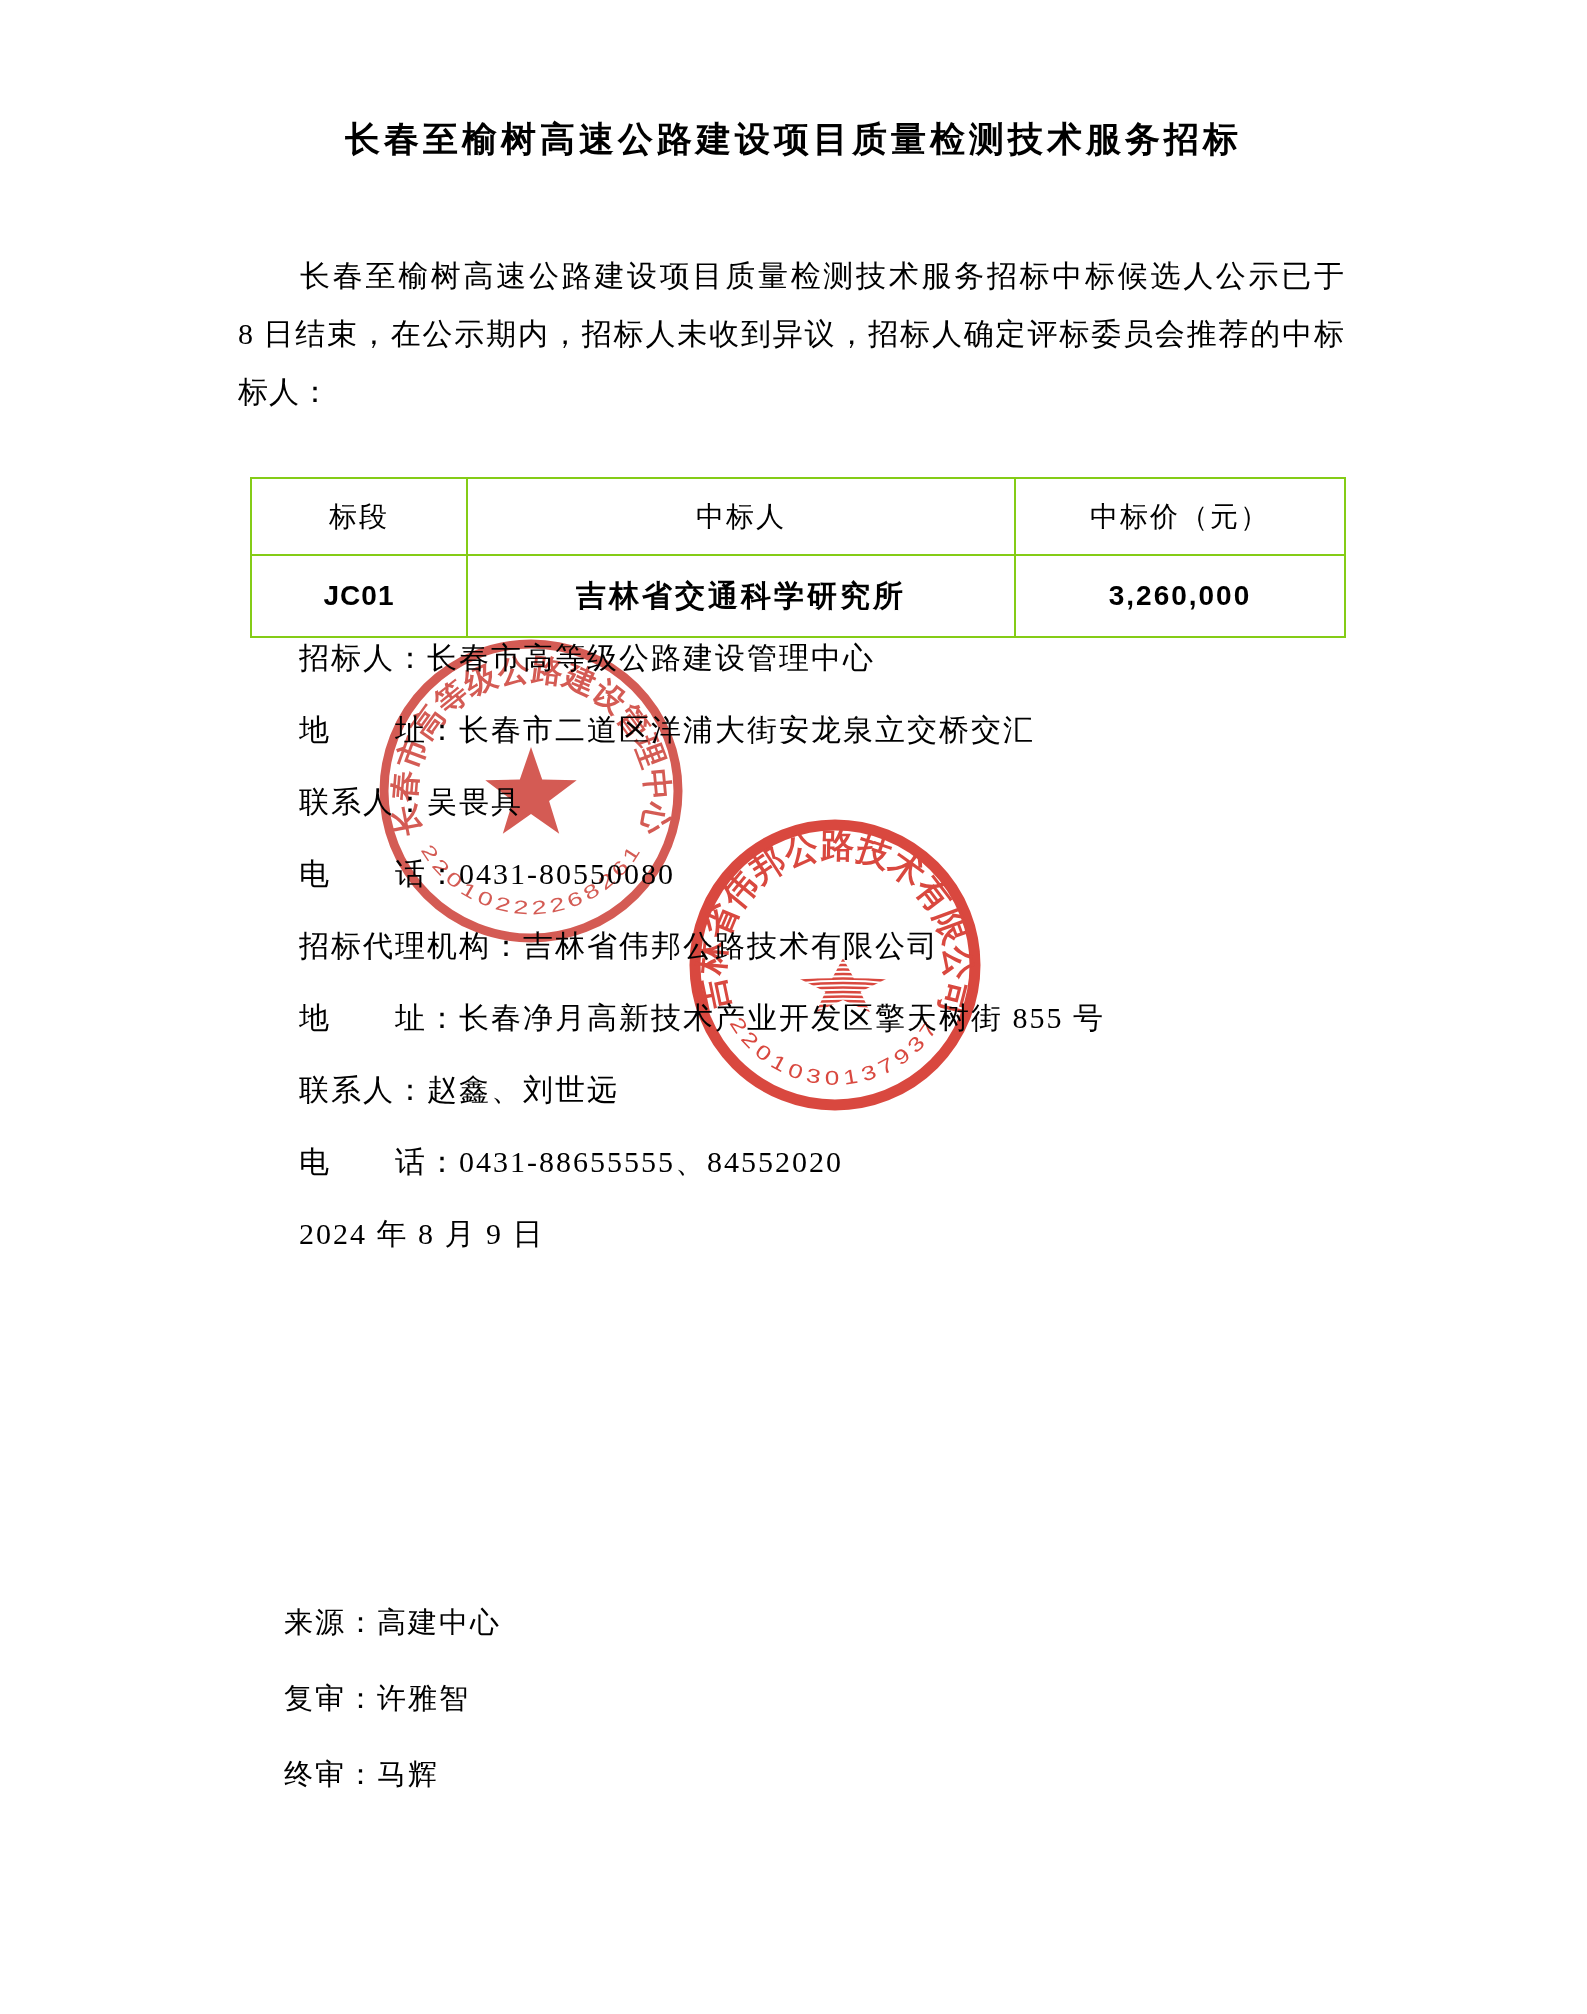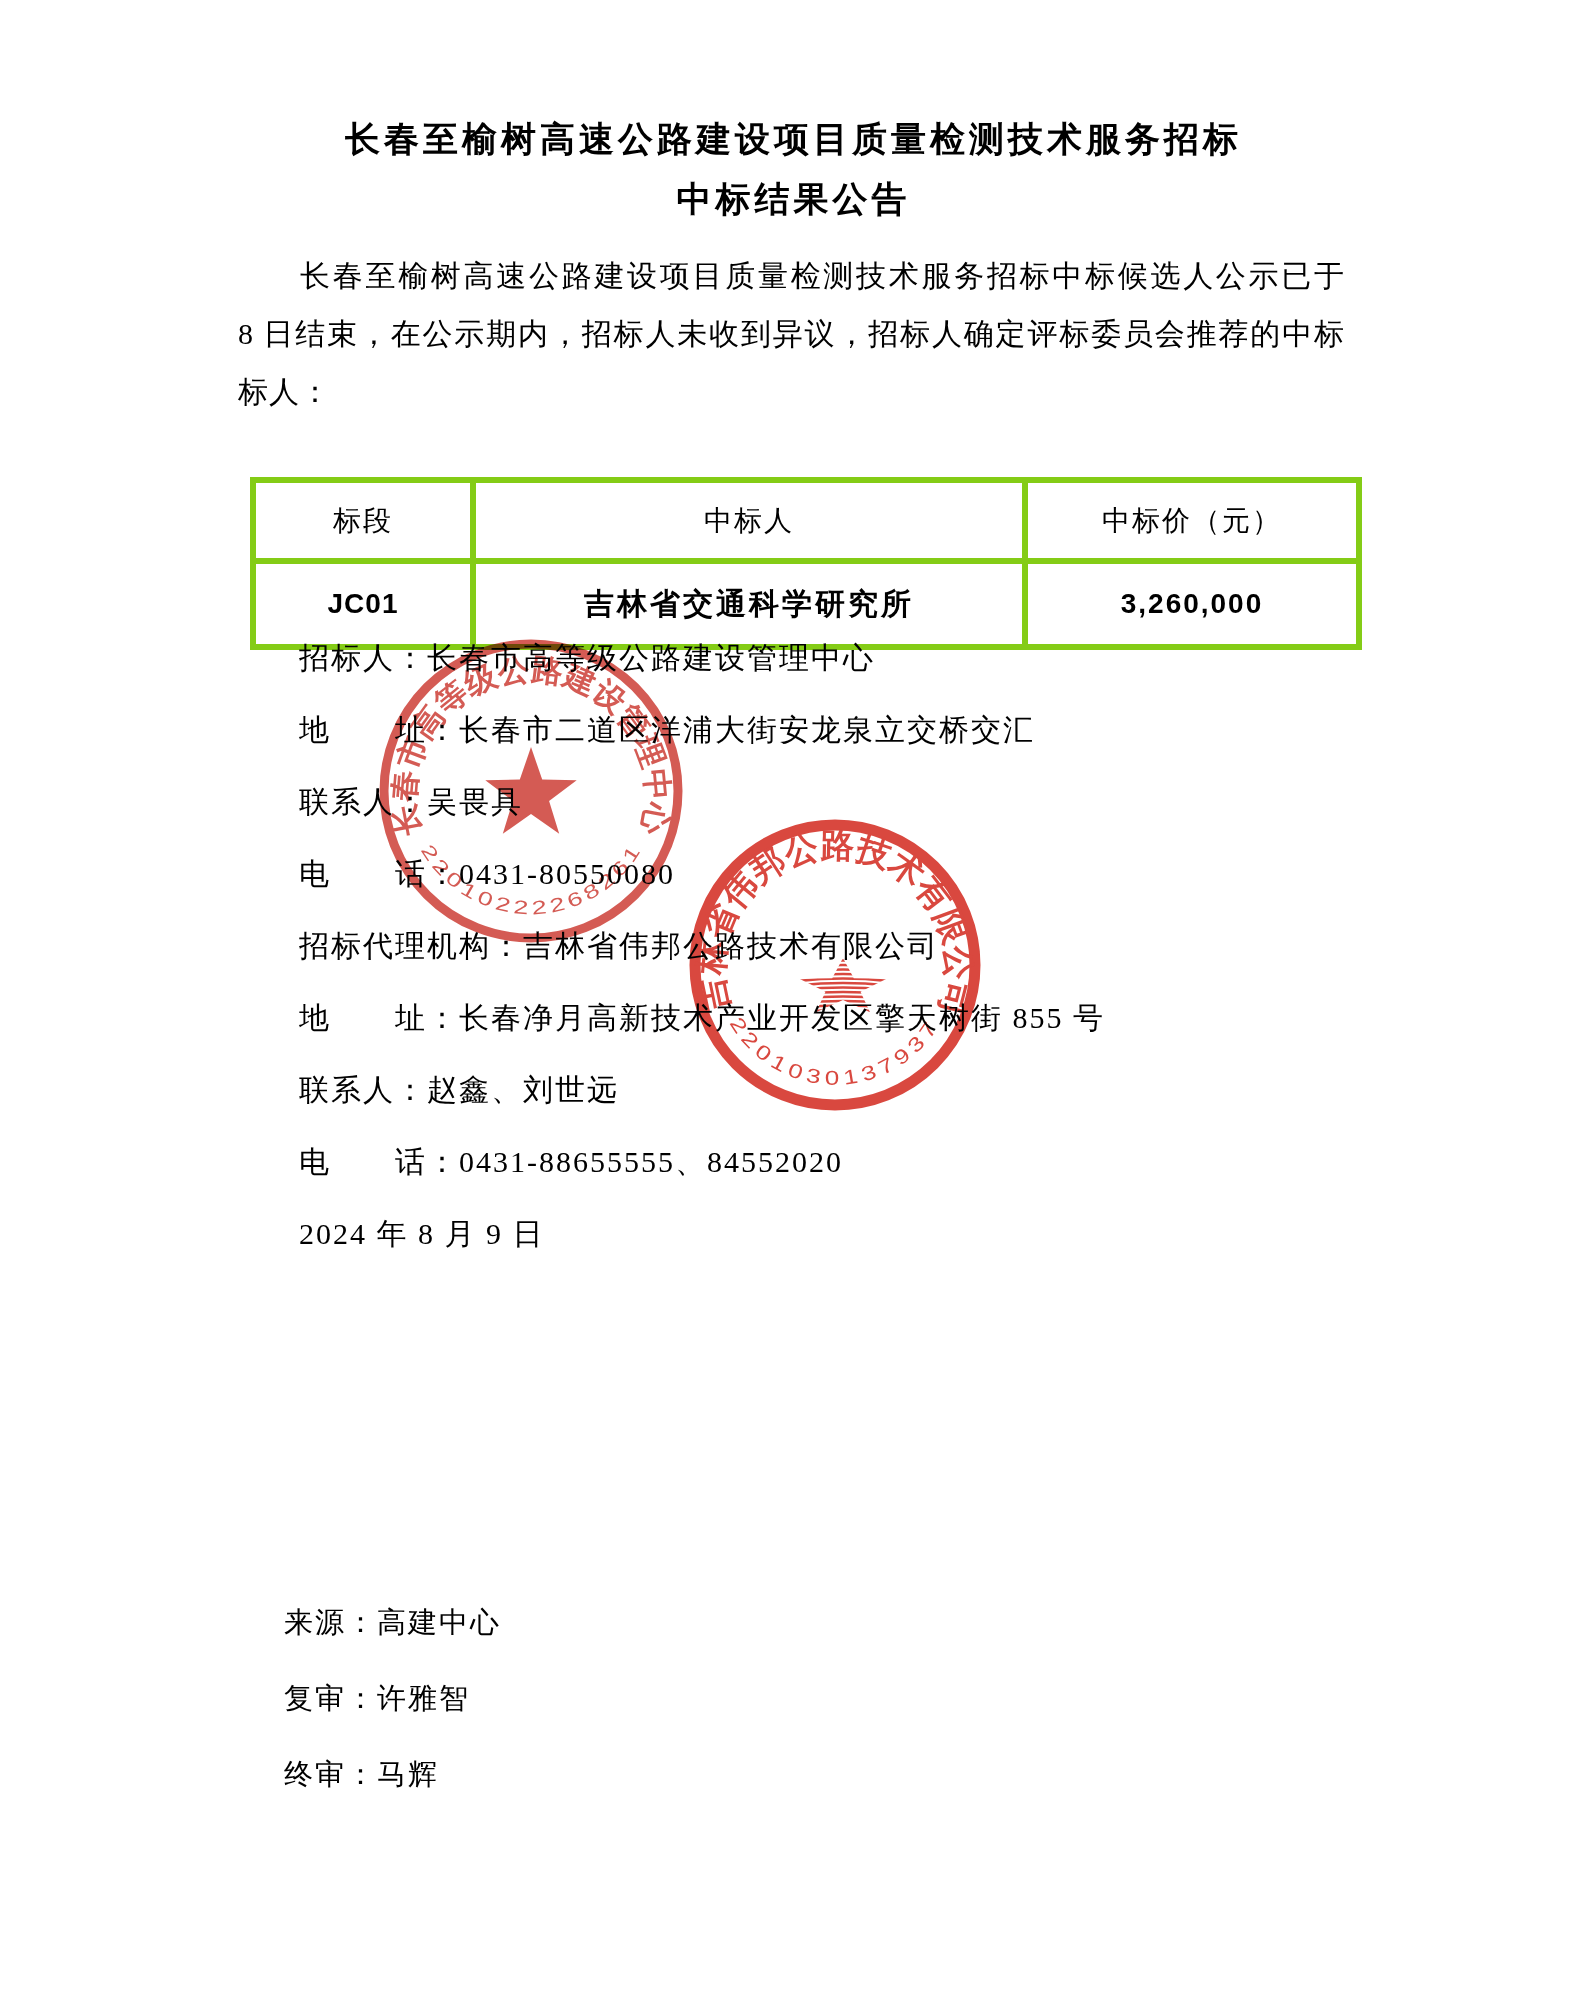--- a/index.html
+++ b/index.html
@@ -25,21 +25,21 @@
   .para{position:absolute;left:238px;top:247px;width:1107px;font-size:30px;letter-spacing:1px;color:#000;}
   .pline{height:58px;line-height:58px;white-space:nowrap;}
   .pjust{text-align:justify;text-align-last:justify;white-space:normal;overflow:hidden;}
   .pindent{padding-left:62px;}
   
   .bid-table{
     position:absolute;left:250px;top:477px;width:1088px;
     border-collapse:collapse;table-layout:fixed;
   }
   .bid-table td,.bid-table th{
-    border:6px solid #84cc16;text-align:center;vertical-align:middle;
+    border:2px solid #84cc16;text-align:center;vertical-align:middle;
     padding:0;color:#000;
   }
   .col-section{width:214px;}
   .col-winner{width:546px;}
   .col-price{width:328px;}
   .thead th{height:75px;font-weight:normal;font-size:28px;letter-spacing:2px;}
   .trow td{height:80px;font-family:"Liberation Sans","DejaVu Sans",sans-serif;font-weight:bold;}
   .cell-section{font-size:28px;letter-spacing:1px;}
   .cell-winner{font-size:30px;letter-spacing:3px;}
   .cell-price{font-size:28px;letter-spacing:2px;}
@@ -53,21 +53,20 @@
   .stamp{position:absolute;mix-blend-mode:multiply;}
   .stamp1{left:371px;top:631px;opacity:.8;}
   .stamp2{left:682px;top:812px;opacity:.9;}
 </style>
 </head>
 <body>
 
 <div class="page">
 
   <div class="title title1">长春至榆树高速公路建设项目质量检测技术服务招标</div>
-  <div class="title title2">中标结果公告</div>
 
   <div class="para">
     <div class="pline pjust pindent">长春至榆树高速公路建设项目质量检测技术服务招标中标候选人公示已于 2024 年 8 月</div>
     <div class="pline pjust">8 日结束，在公示期内，招标人未收到异议，招标人确定评标委员会推荐的中标候选人为中</div>
     <div class="pline">标人：</div>
   </div>
 
   <table class="bid-table">
     <tbody>
         <tr class="thead">

